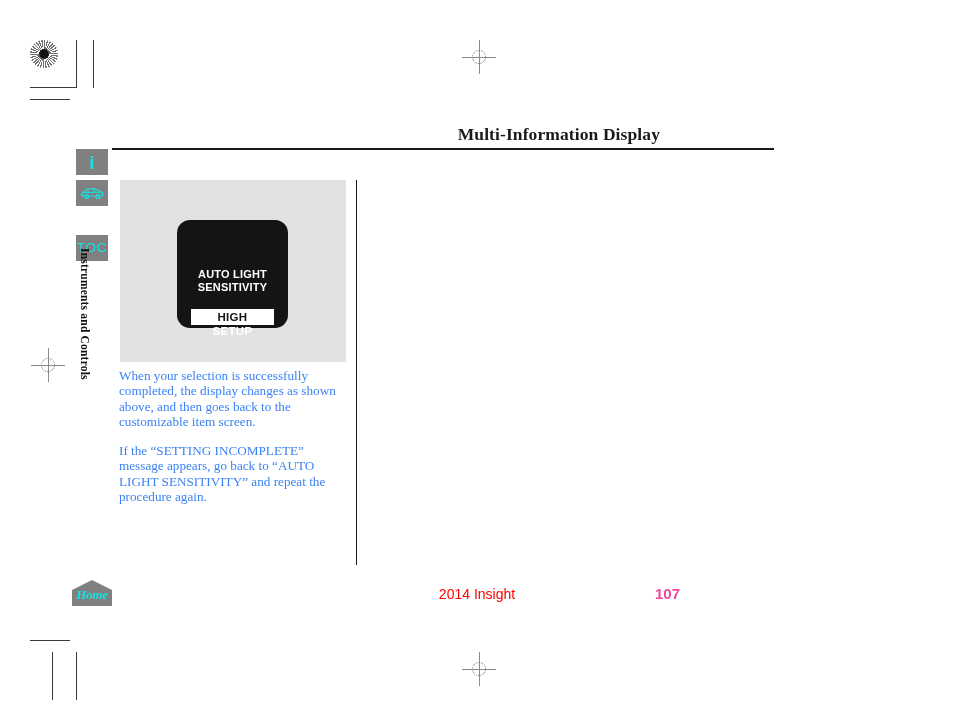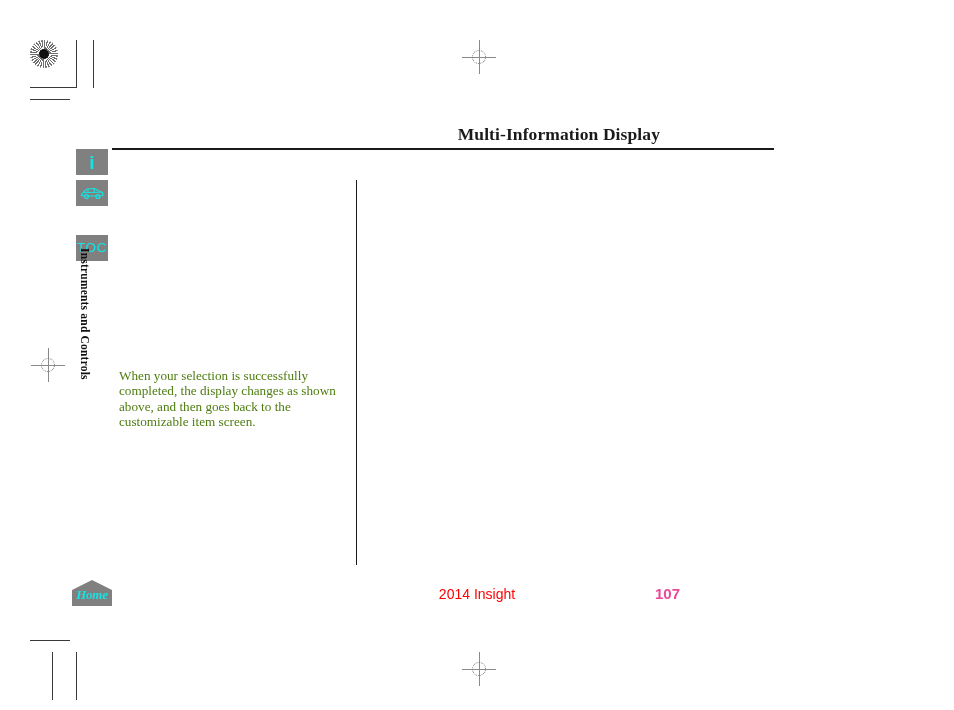--- a/index.html
+++ b/index.html
@@ -199,21 +199,21 @@
     height: 385px;
     background: #1a1a1a;
   }
   .body-copy {
     position: absolute;
     left: 119px;
     top: 368px;
     width: 232px;
     font-size: 13.2px;
     line-height: 15.3px;
-    color: #4d7c0f;
+    color: #3b82f6;
   }
   .body-copy p { margin: 0; }
   .body-copy p + p { margin-top: 14px; }
 
   
   .home-btn {
     position: absolute;
     left: 72px;
     top: 580px;
     width: 40px;
@@ -328,25 +328,36 @@
       </svg>
     </span>
   </div>
 
   <div class="nav-icon" style="left:76px; top:235px;">
     <span class="glyph-toc">TOC</span>
   </div>
 
   <div class="side-label">Instruments and Controls</div>
 
+  <div class="figure-panel">
+    <div class="mid-screen">
+      <div class="mid-title">
+        <div>AUTO LIGHT</div>
+        <div>SENSITIVITY</div>
+      </div>
+      <div class="mid-selected">HIGH</div>
+      <div class="mid-footer">SETUP</div>
+    </div>
+  </div>
 
   <div class="col-divider"></div>
 
   <div class="body-copy">
     <p>When your selection is successfully completed, the display changes as shown above, and then goes back to the customizable item screen.</p>
+    <p>If the “SETTING INCOMPLETE” message appears, go back to “AUTO LIGHT SENSITIVITY” and repeat the procedure again.</p>
   </div>
 
   <div class="home-btn">
     <div class="house"></div>
     <div class="home-text">Home</div>
   </div>
   <div class="model-line">2014 Insight</div>
   <div class="page-number">107</div>
 
 </div>

